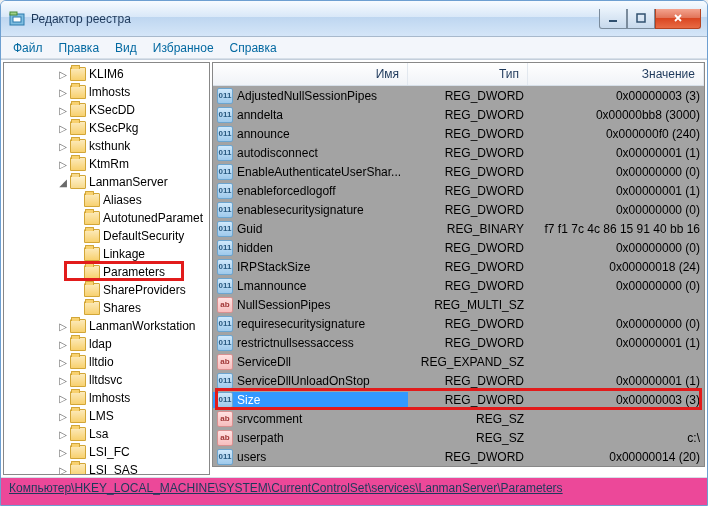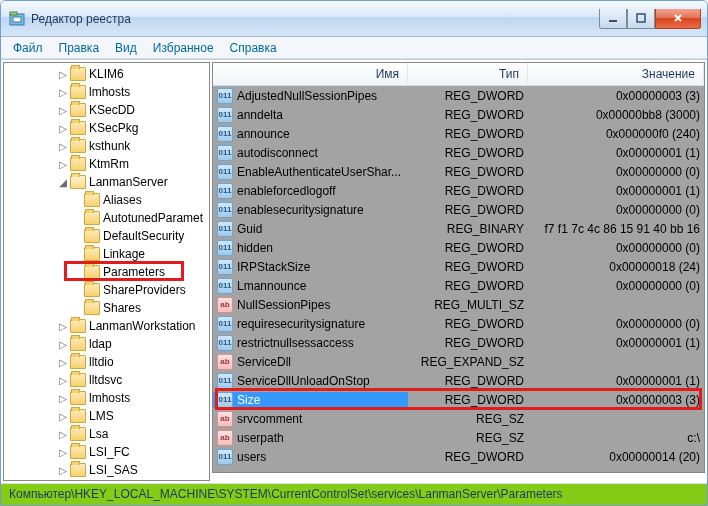--- a/index.html
+++ b/index.html
@@ -36,21 +36,21 @@
 .row { display:flex; align-items:center; height:19px; }
 .row > div { padding:0 4px; overflow:hidden; text-overflow:ellipsis; white-space:nowrap; }
 .cell-name { width:195px; display:flex; align-items:center; gap:4px; padding-left:4px; }
 .cell-type { width:120px; }
 .cell-data { flex:1; }
 .val-icon { width:16px; height:16px; display:inline-flex; align-items:center; justify-content:center; border-radius:2px; font-size:8px; font-weight:bold; flex-shrink:0; }
 .ico-bin { background:linear-gradient(#cfe8fb,#9ec9eb); border:1px solid #6ca5cf; color:#2a5a80; }
 .ico-str { background:linear-gradient(#ffe1e1,#f7bebe); border:1px solid #d99090; color:#a13838; }
 .row.sel .cell-name { background:#3399ff; }
 .row.sel .cell-name .vname { background:#3399ff; color:#fff; }
-.status { height:22px; border-top:1px solid #d6dfe8; background:#84cc16; padding:3px 8px; color:#1e395b; }
+.status { height:28px; border-top:1px solid #d6dfe8; background:#ec4899; padding:3px 8px; color:#1e395b;text-decoration:underline; }
 .tree-pane::-webkit-scrollbar, .list-body::-webkit-scrollbar { width:17px; height:17px; }
 .tree-pane::-webkit-scrollbar-track, .list-body::-webkit-scrollbar-track { background:#f0f0f0; }
 .tree-pane::-webkit-scrollbar-thumb, .list-body::-webkit-scrollbar-thumb { background:linear-gradient(to right,#e6ecf3,#c9d4e2); border:1px solid #a9b7c8; border-radius:2px; }
 .tree-pane::-webkit-scrollbar-button, .list-body::-webkit-scrollbar-button { background:#e6ecf3; border:1px solid #a9b7c8; height:17px; }
 </style>
 </head>
 <body>
 
 <div class="window">
   <div class="titlebar">

